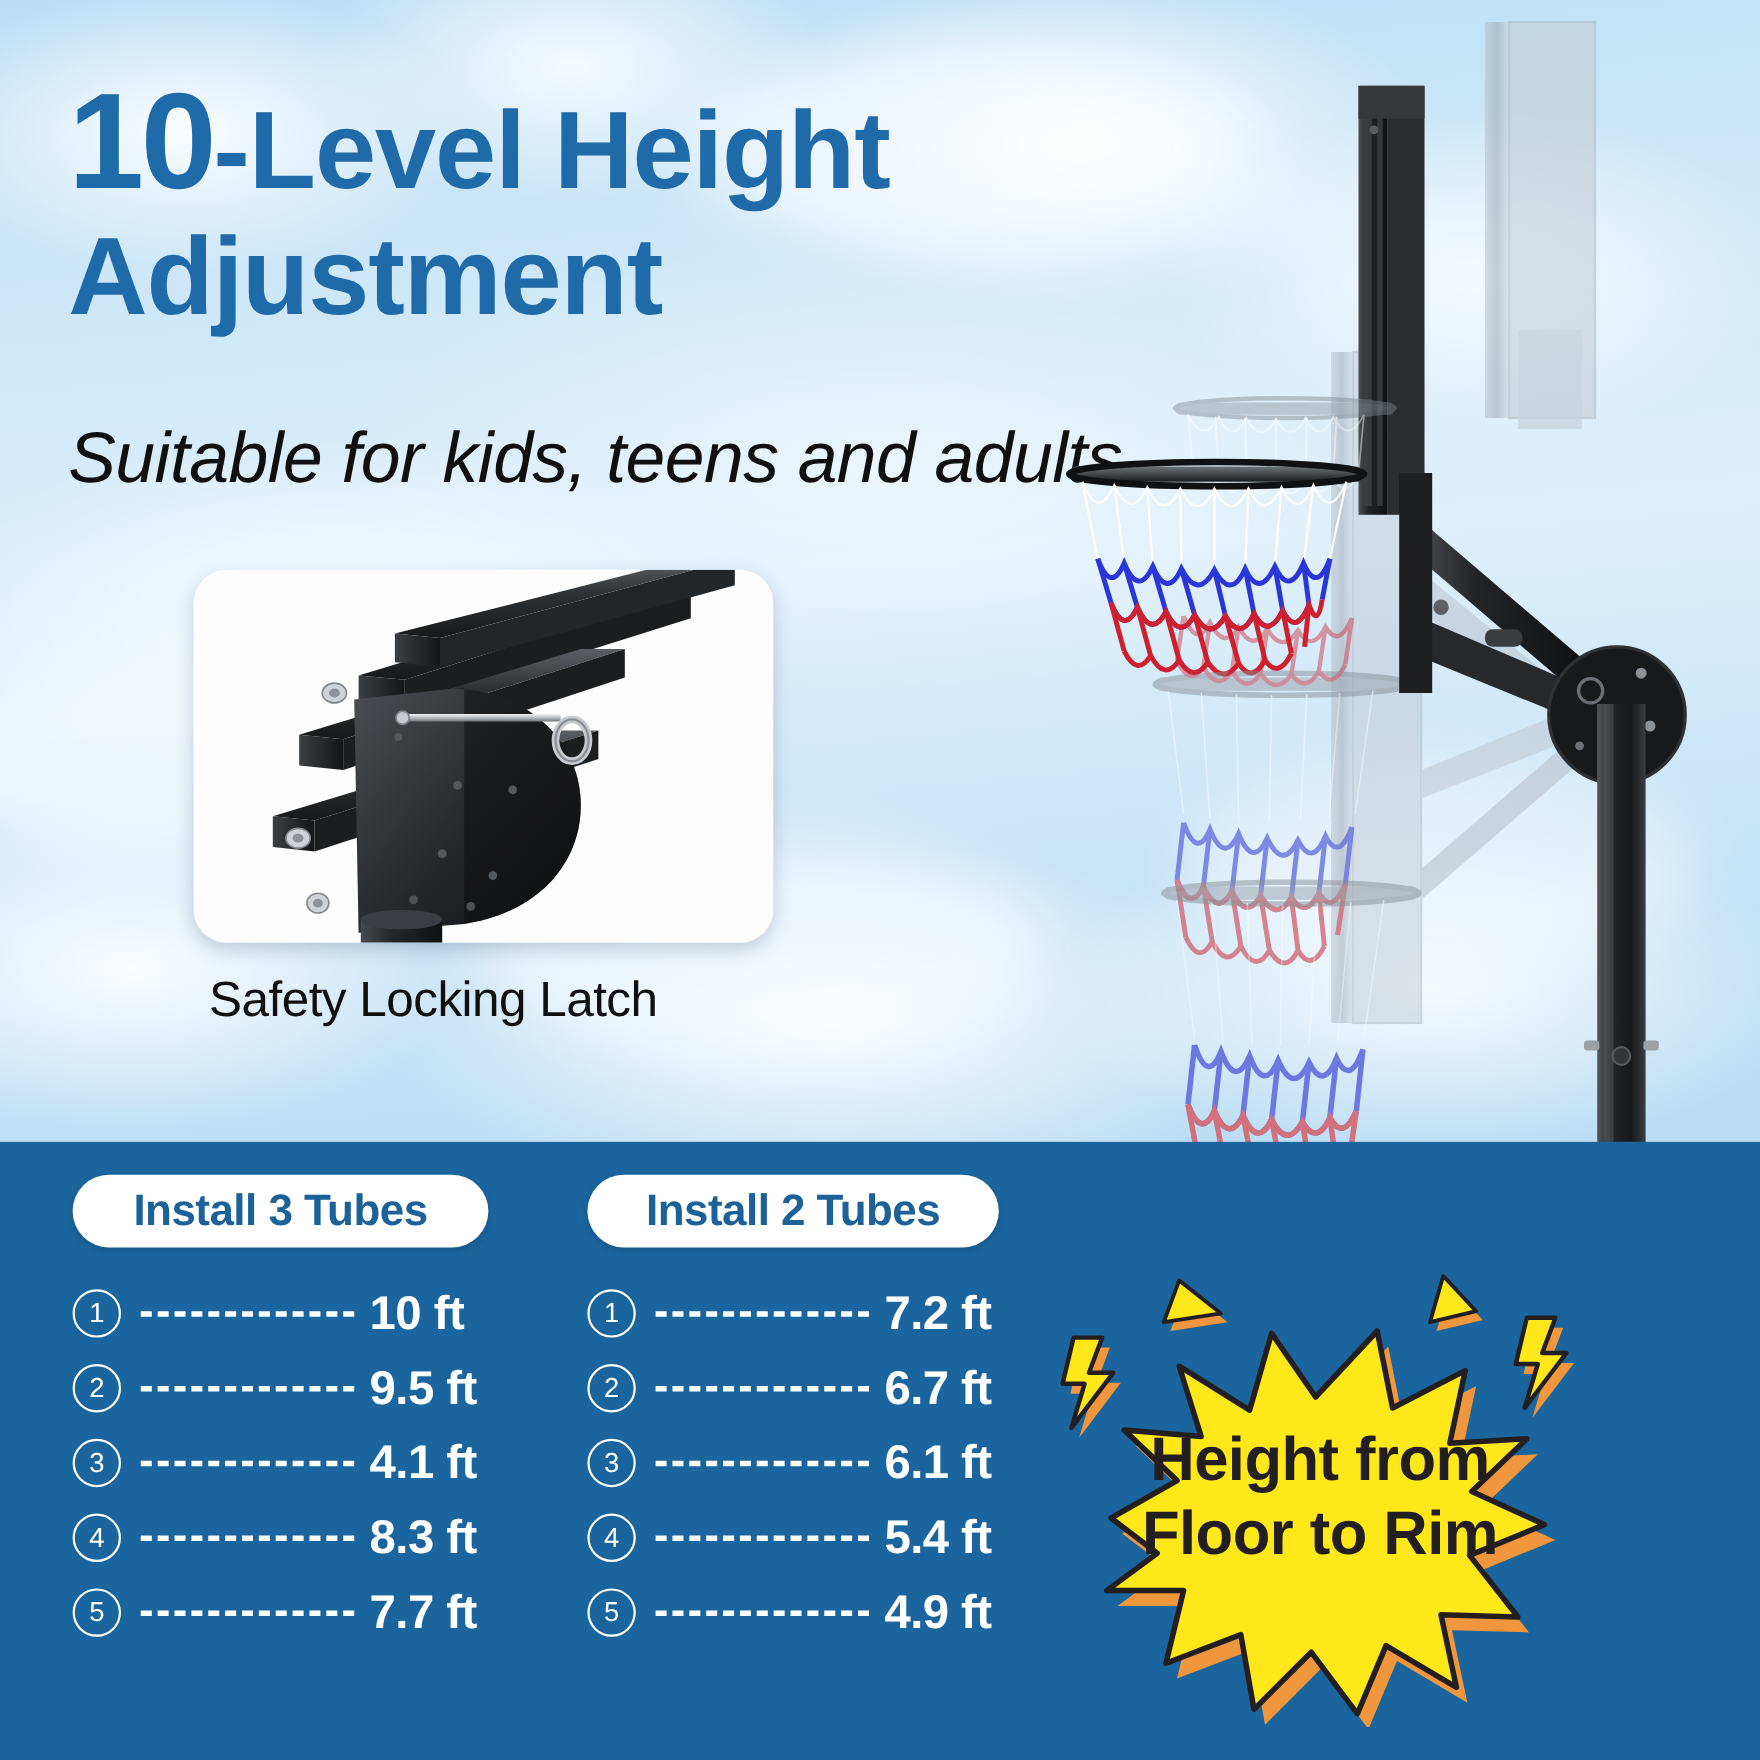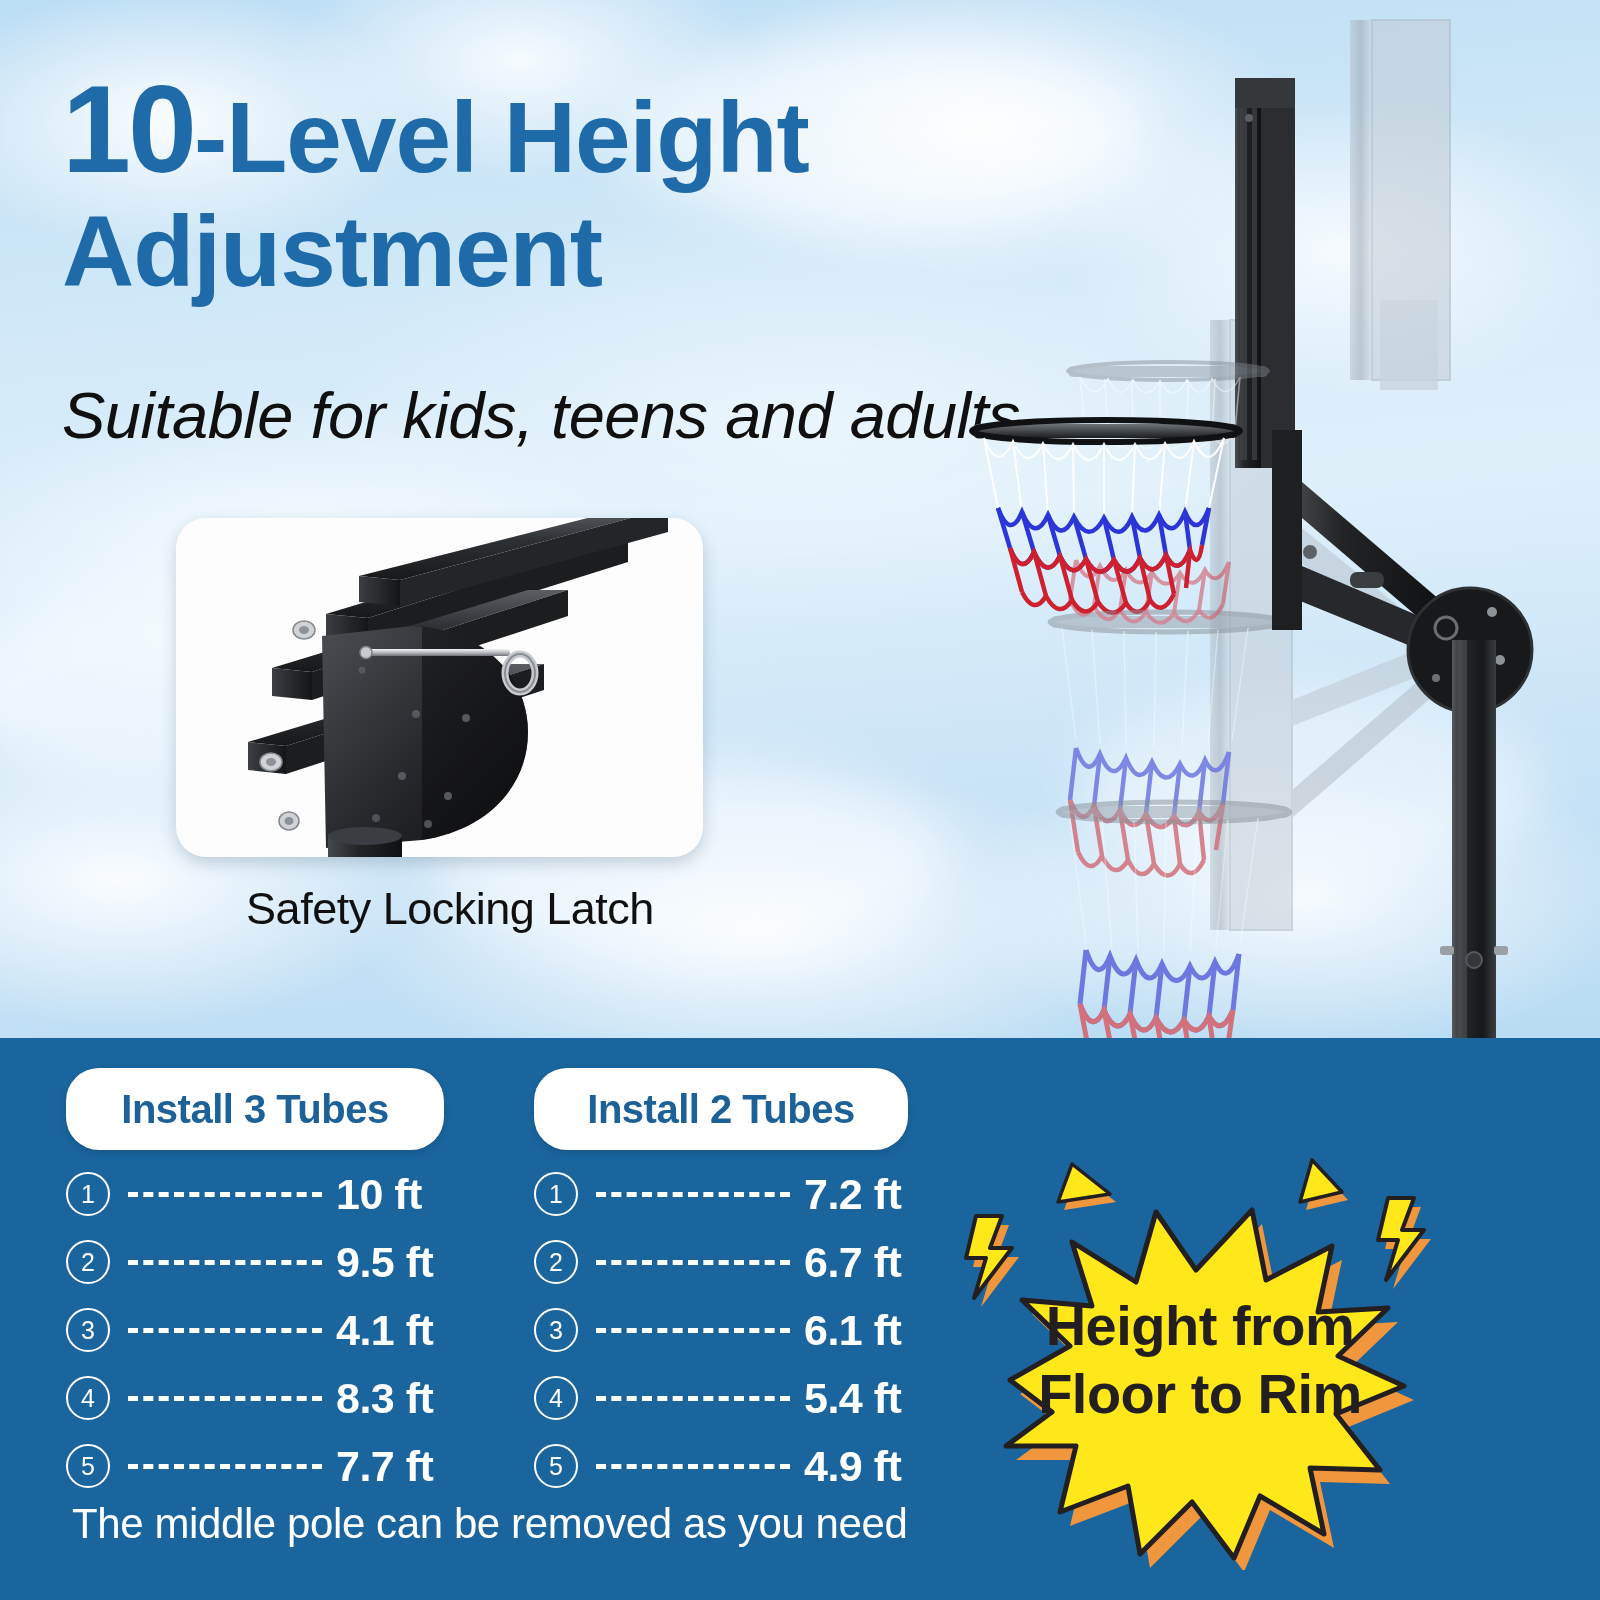--- a/index.html
+++ b/index.html
@@ -36,29 +36,29 @@
   }
 
   
   .latch-card{
     position:absolute;left:176px;top:518px;width:527px;height:339px;
     background:#fdfdfd;border-radius:30px;
     box-shadow:0 6px 16px rgba(40,70,95,.22);
     overflow:hidden;
   }
   .latch-caption{
-    position:absolute;left:190px;top:883px;width:520px;text-align:center;
+    position:absolute;left:190px;top:883px;width:520px;text-align:left;
     font-size:45px;color:#101010;letter-spacing:-.5px;
   }
 
   
   .band{position:absolute;left:0;top:1038px;width:1600px;height:562px;background:#1a659d;}
 
   .pill{
-    position:absolute;height:82px;background:#ffffff;border-radius:33px;
+    position:absolute;height:66px;background:#ffffff;border-radius:33px;
     display:flex;align-items:center;justify-content:center;
     color:#1d6199;font-size:40px;font-weight:bold;letter-spacing:-.5px;
     box-shadow:0 3px 7px rgba(0,0,0,.14);
   }
   #pill-3{left:66px;top:1068px;width:378px;}
   #pill-2{left:534px;top:1068px;width:374px;}
 
   .col{position:absolute;width:420px;}
   #col-3{left:66px;top:1160px;}
   #col-2{left:534px;top:1160px;}
@@ -426,21 +426,20 @@
       <span class="dashes"></span>
       <span class="val">5.4 ft</span>
     </div>
     <div class="row">
       <span class="circnum">5</span>
       <span class="dashes"></span>
       <span class="val">4.9 ft</span>
     </div>
   </div>
 
-  <div class="note">The middle pole can be removed as you need</div>
 
   <div class="burst-wrap">
     <svg viewBox="0 0 480 420" width="480" height="420">
 
       <path d="M50 230 L110 196 L62 150 L132 156 L112 92 L176 132 L196 62 L236 120 L292 60 L306 130 L372 96 L358 162 L428 158 L378 206 L444 236 L376 264 L420 320 L350 318 L364 384 L300 346 L274 408 L232 352 L180 404 L168 336 L100 362 L116 296 L46 296 L92 262 Z" fill="#f0963c" transform="translate(10,14)"></path>
 
       <path d="M50 230 L110 196 L62 150 L132 156 L112 92 L176 132 L196 62 L236 120 L292 60 L306 130 L372 96 L358 162 L428 158 L378 206 L444 236 L376 264 L420 320 L350 318 L364 384 L300 346 L274 408 L232 352 L180 404 L168 336 L100 362 L116 296 L46 296 L92 262 Z" fill="#ffe81a" stroke="#231f20" stroke-width="5" stroke-linejoin="round"></path>
 
       <g>
         <path d="M16 66 L42 66 L30 98 L52 98 L14 148 L26 108 L6 108 Z" fill="#f0963c" transform="translate(7,9)"></path>

